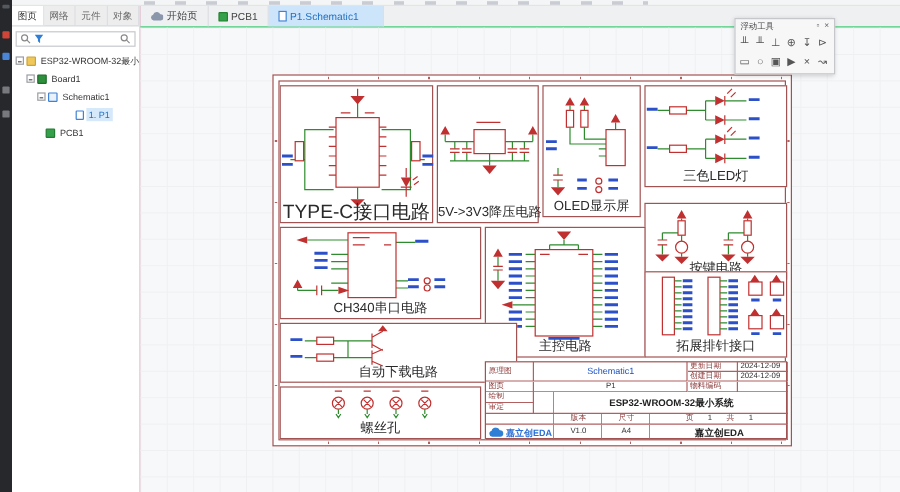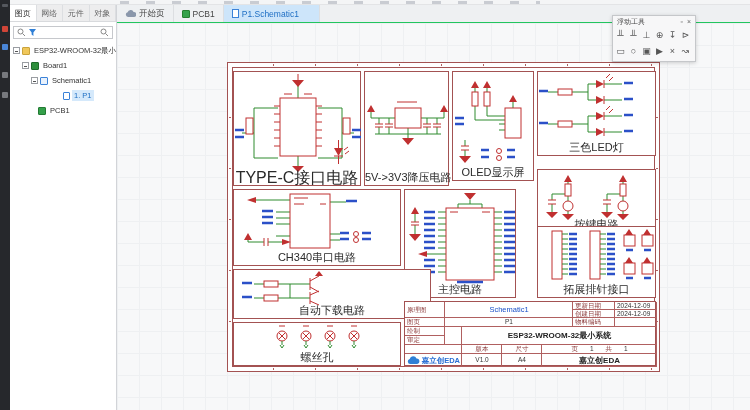--- a/index.html
+++ b/index.html
@@ -259,21 +259,21 @@
           <rect class="cw" x="56" y="4" width="40" height="54"></rect>
           <path class="c" d="M30,48 v8 M34,48 v8 M60,8 h14 M60,14 h10 M86,14 h6"></path>
           <path class="gf" d="M22,7 l-9,3 l9,3 z M48,49 l9,3 l-9,3 z M10,50 h8 l-4,-7 z"></path>
           <path class="nl" d="M28,21 h11 M28,27 h11 M28,33 h11 M112,11 h11 M106,43 h9 M106,49 h9 M128,43 h9 M128,49 h9"></path>
           <circle class="c" cx="122" cy="44" r="2.5"></circle>
           <circle class="c" cx="122" cy="50" r="2.5"></circle>
         </svg>
         <span class="blk-label">CH340串口电路</span>
       </div>
 
-      <div class="blk" style="left:176px;top:126px;width:112px;height:109px;">
+      <div class="blk" style="left:176px;top:126px;width:134px;height:109px;">
         <svg width="130" height="95" viewBox="0 0 130 95">
           <path class="w" d="M65,10 V14 M53,14 H77 M53,14 V18 M77,14 V18
             M33,22 H41 M33,28 H41 M33,34 H41 M33,40 H41 M33,46 H41 M33,52 H41 M33,58 H41 M33,64 H41 M33,70 H41 M33,76 H41 M33,82 H41
             M89,22 H97 M89,28 H97 M89,34 H97 M89,40 H97 M89,46 H97 M89,52 H97 M89,58 H97 M89,64 H97 M89,70 H97 M89,76 H97 M89,82 H97
             M10,24 V32 M10,35 V44 M22,64 H33"></path>
           <rect class="cw" x="41" y="18" width="48" height="72"></rect>
           <path class="c" d="M45,22 h8 M77,22 h8 M6,32 h8 M6,35 h8"></path>
           <path class="gf" d="M59,3 h12 l-6,7 z M6,24 h8 l-4,-7 z M4,44 h12 l-6,7 z M22,61 l-9,3 l9,3 z"></path>
           <path class="nl" d="M19,22 h11 M19,28 h11 M19,34 h11 M19,40 h11 M19,46 h11 M19,52 h11 M19,58 h11 M19,70 h11 M19,76 h11 M19,82 h11
             M99,22 h11 M99,28 h11 M99,34 h11 M99,40 h11 M99,46 h11 M99,52 h11 M99,58 h11 M99,64 h11 M99,70 h11 M99,76 h11 M99,82 h11

